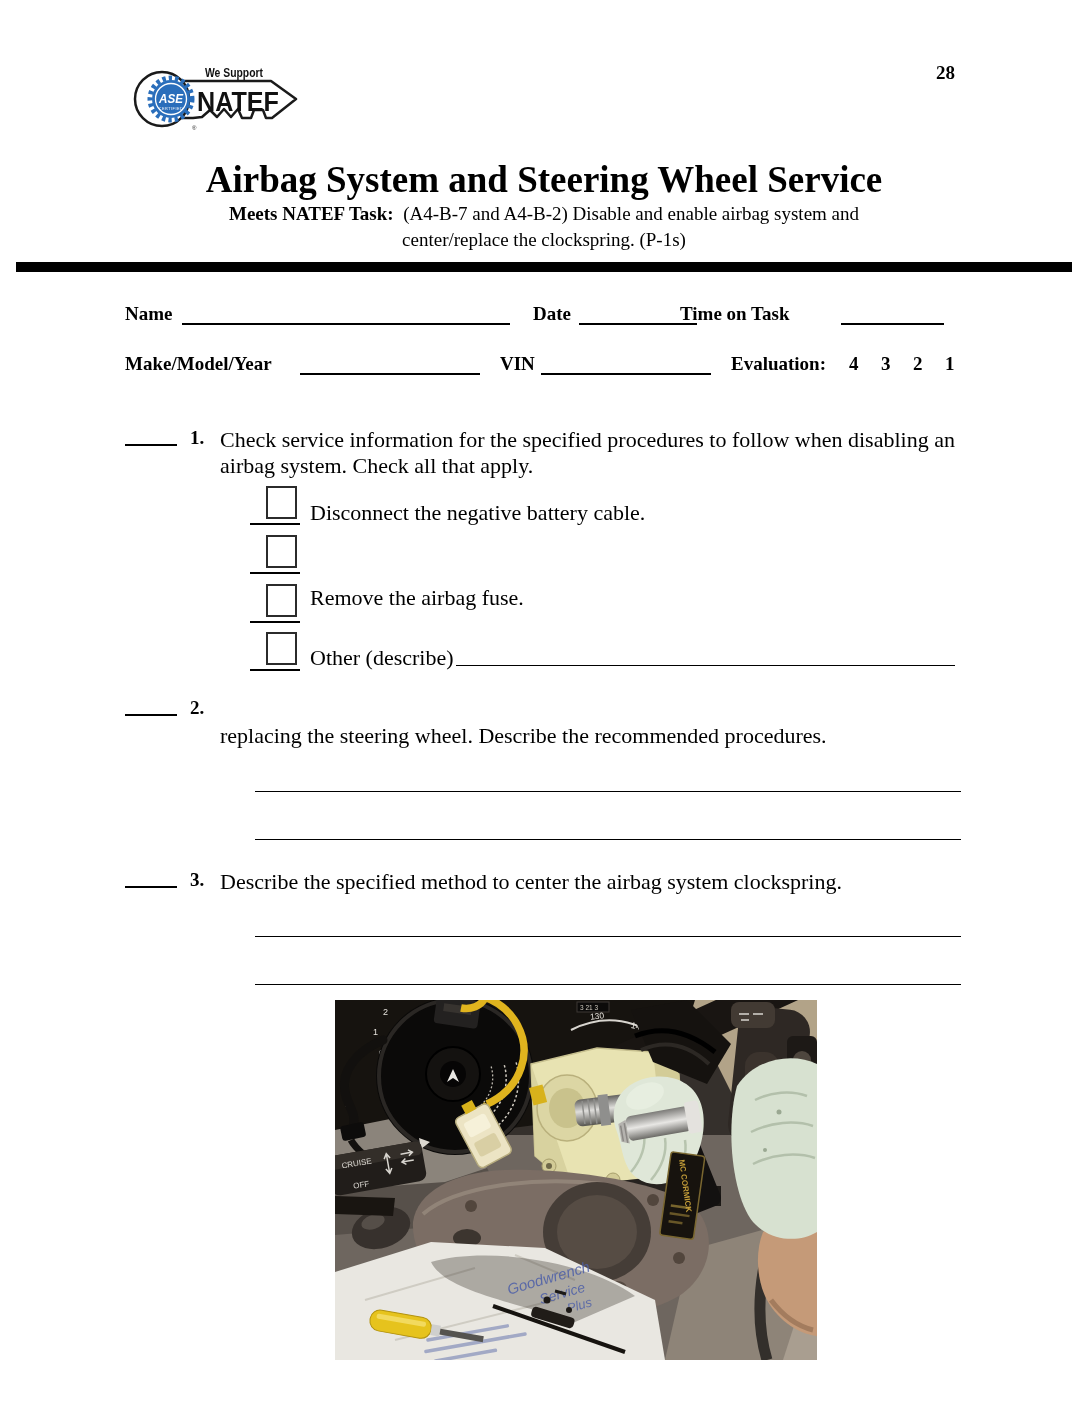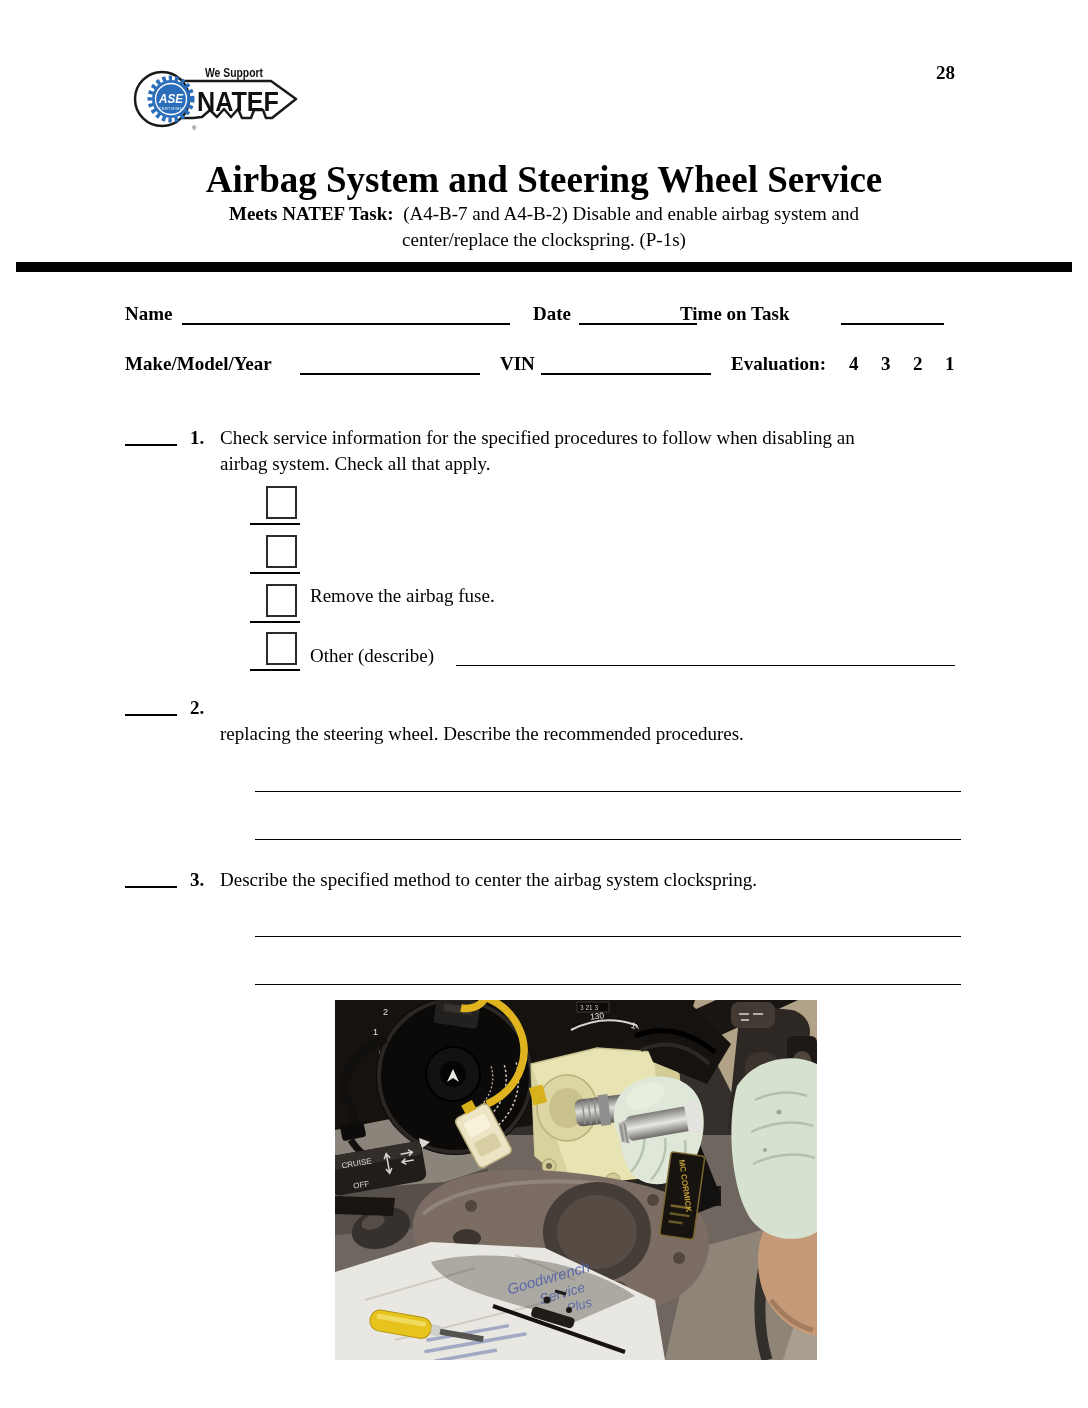--- a/index.html
+++ b/index.html
@@ -5,21 +5,21 @@
   html,body{margin:0;padding:0;background:#fff;}
   .page{position:relative;width:1088px;height:1408px;background:#ffffff;
         font-family:"Liberation Serif","DejaVu Serif",serif;color:#000;overflow:hidden;}
   .abs{position:absolute;}
   .title{position:absolute;top:158px;left:0;width:100%;text-align:center;
          font-size:37px;font-weight:bold;white-space:nowrap;}
   .sub{position:absolute;left:0;width:100%;text-align:center;font-size:19px;white-space:nowrap;}
   .bold{font-weight:bold;}
   .bar{position:absolute;left:16px;top:262px;width:1056px;height:10px;background:#000;}
   .lbl{position:absolute;font-weight:bold;font-size:19px;white-space:nowrap;}
-  .txt{position:absolute;font-size:19px;white-space:nowrap;}
+  .txt{position:absolute;font-size:22px;white-space:nowrap;}
   .line{position:absolute;border-bottom:2px solid #000;height:20px;}
   .thinline{position:absolute;border-bottom:1.5px solid #000;height:20px;}
   .cb{position:absolute;width:27px;height:29px;border:2.5px solid #2b2b2b;background:#fff;}
   .cbline{position:absolute;width:50px;height:37px;border-bottom:2px solid #000;}
   .qnum{position:absolute;font-size:19px;font-weight:bold;white-space:nowrap;}
   .pagenum{position:absolute;left:936px;top:62px;font-size:19px;font-weight:bold;}
   svg text{font-family:"Liberation Sans","DejaVu Sans",sans-serif;}
 </style>
 </head>
 <body>
@@ -68,20 +68,21 @@
   <div class="lbl" style="left:913px;top:353px;">2</div>
   <div class="lbl" style="left:945px;top:353px;">1</div>
 
   <div class="line" style="left:125px;top:424px;width:52px;"></div>
   <div class="qnum" style="left:190px;top:427px;">1.</div>
   <div class="txt" style="left:220px;top:427px;">Check service information for the specified procedures to follow when disabling an</div>
   <div class="txt" style="left:220px;top:453px;">airbag system.  Check all that apply.</div>
 
   <div class="cbline" style="left:250px;top:486px;"></div>
   <div class="cb" style="left:266px;top:486px;"></div>
+  <div class="txt" style="left:310px;top:500px;">Disconnect the negative battery cable.</div>
 
   <div class="cbline" style="left:250px;top:535px;"></div>
   <div class="cb" style="left:266px;top:535px;"></div>
   <div class="txt" style="left:310px;top:549px;margin-top:36px;">Remove the airbag fuse.</div>
 
   <div class="cbline" style="left:250px;top:584px;"></div>
   <div class="cb" style="left:266px;top:584px;"></div>
 
   <div class="cbline" style="left:250px;top:632px;"></div>
   <div class="cb" style="left:266px;top:632px;"></div>

